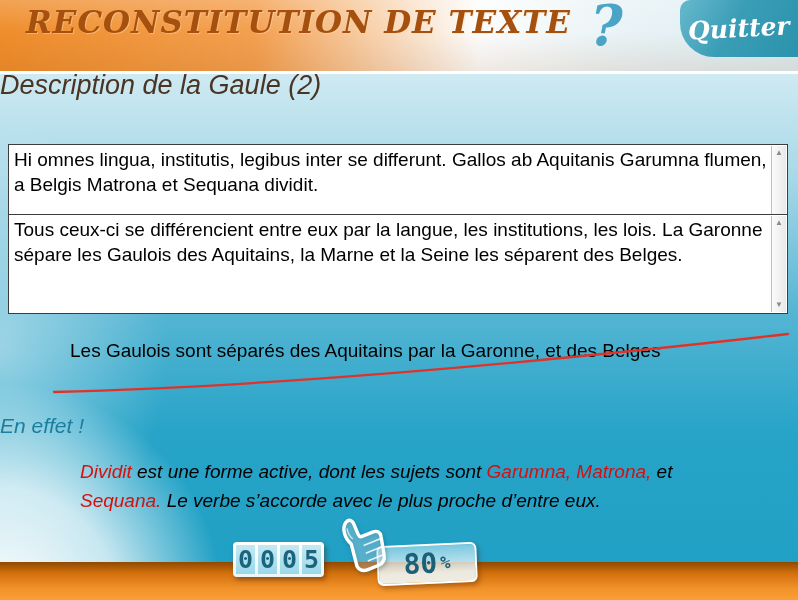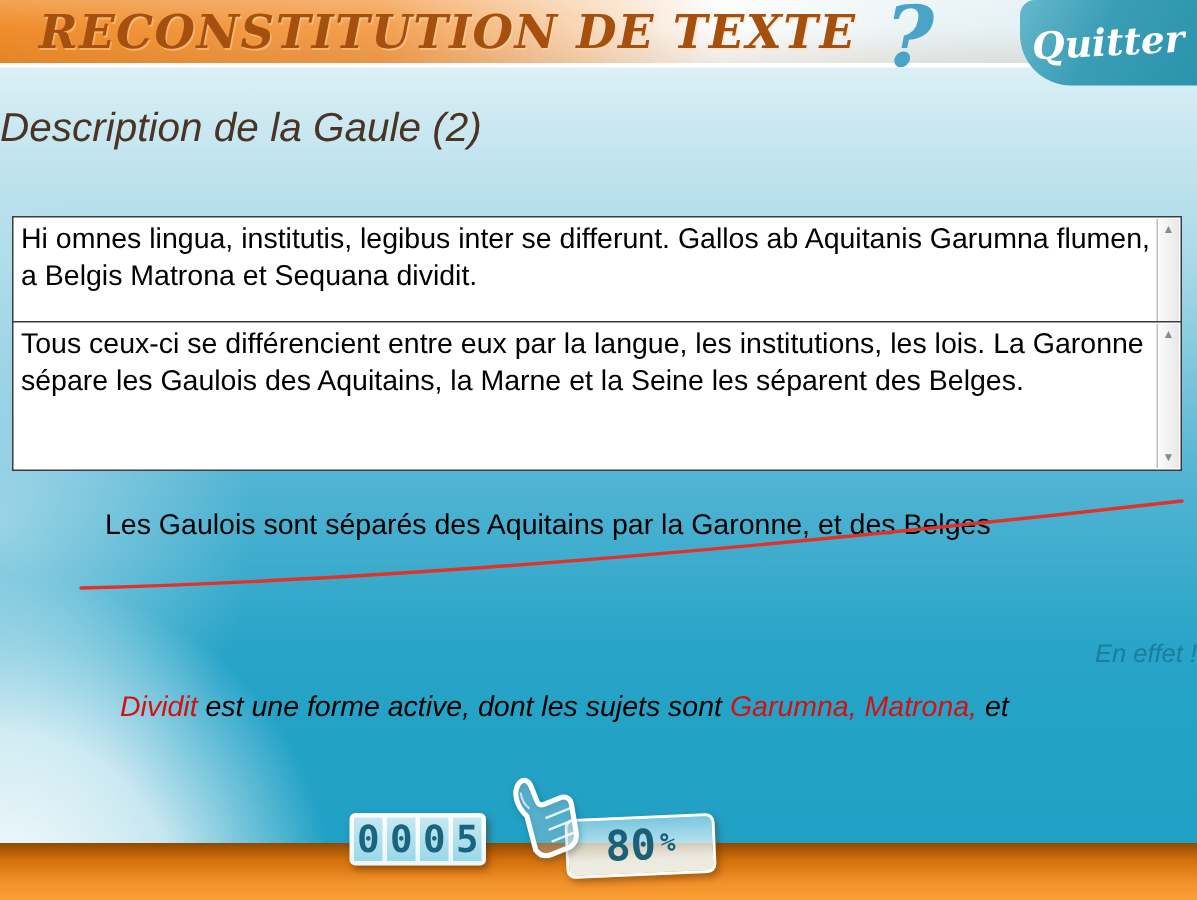--- a/index.html
+++ b/index.html
@@ -7,21 +7,21 @@
   .screen {
     position:relative; width:798px; height:600px; margin:0 auto; overflow:hidden;
     background:
       radial-gradient(circle 310px at 0% 101%, rgba(255,255,255,1) 0%, rgba(255,255,255,0.75) 38%, rgba(255,255,255,0) 72%),
       radial-gradient(ellipse 240px 320px at 0% 58%, rgba(255,255,255,0.45) 0%, rgba(255,255,255,0) 70%),
       linear-gradient(to bottom, #f4fafc 0%, #d4ecf4 10%, #a6d8e7 30%, #55b5d3 52%, #27a4c8 72%, #1f9fc4 100%);
   }
 
   
   .header {
-    position:absolute; top:0; left:0; right:0; height:45px;
+    position:absolute; top:0; left:0; right:0; height:74px;
     background:
       linear-gradient(to bottom, rgba(255,255,255,0.20) 0%, rgba(255,255,255,0) 45%, rgba(130,60,0,0.10) 100%),
       linear-gradient(to right, #ef8d2b 0%, #f4a050 32%, #fcfdfd 60%, #e9f3f6 78%, #ddedf2 100%);
     border-bottom:3px solid #ffffff;
     padding-left:36px;
   }
   .app-title {
     position:absolute; left:26px; top:4px;
     font-family:"DejaVu Serif", serif; font-style:italic; font-weight:bold;
     font-size:31px; letter-spacing:1px; color:#a5500f;
@@ -71,22 +71,22 @@
 
   
   .attempt {
     position:absolute; left:70px; top:337px; width:690px;
     font-size:19px; line-height:28px; color:#000;
   }
   .strike-svg { position:absolute; left:40px; top:326px; pointer-events:none; }
 
   
   .confirmation {
-    position:absolute; top:414px; left:0; width:100%; text-align:right;
-    font-style:italic; font-size:17px; color:#1a7e9d;margin-top:12px;
+    position:absolute; top:414px; left:0; width:100%; text-align:left;
+    font-style:italic; font-size:21px; color:#1a7e9d;
   }
   .explanation {
     position:absolute; left:70px; top:457px; width:700px;
     font-style:italic; font-size:19px; line-height:29px; color:#000;margin-left:10px;
   }
   .explanation .red { color:#d60f0f; }
 
   
   .bottom-band {
     position:absolute; left:0; right:0; bottom:0; height:38px;
@@ -161,20 +161,21 @@
     <div>Les Gaulois sont séparés des Aquitains par la Garonne, et des Belges</div>
   </div>
   <svg class="strike-svg" width="758" height="74" viewBox="0 0 758 74">
     <path d="M14 66 C 250 60, 520 34, 748 8" fill="none" stroke="#e03228" stroke-width="2.3" stroke-linecap="round"></path>
   </svg>
 
   <div class="confirmation">En effet !</div>
 
   <div class="explanation">
     <div><span class="red">Dividit</span><span> est une forme active, dont les sujets sont </span><span class="red">Garumna,</span><span> </span><span class="red">Matrona,</span><span> et</span></div>
+    <div><span class="red">Sequana.</span><span> Le verbe s’accorde avec le plus proche d’entre eux.</span></div>
   </div>
 
   <div class="bottom-band"></div>
 
   <div class="counter">
     <span class="counter-cell">0</span>
     <span class="counter-cell">0</span>
     <span class="counter-cell">0</span>
     <span class="counter-cell">5</span>
   </div>

